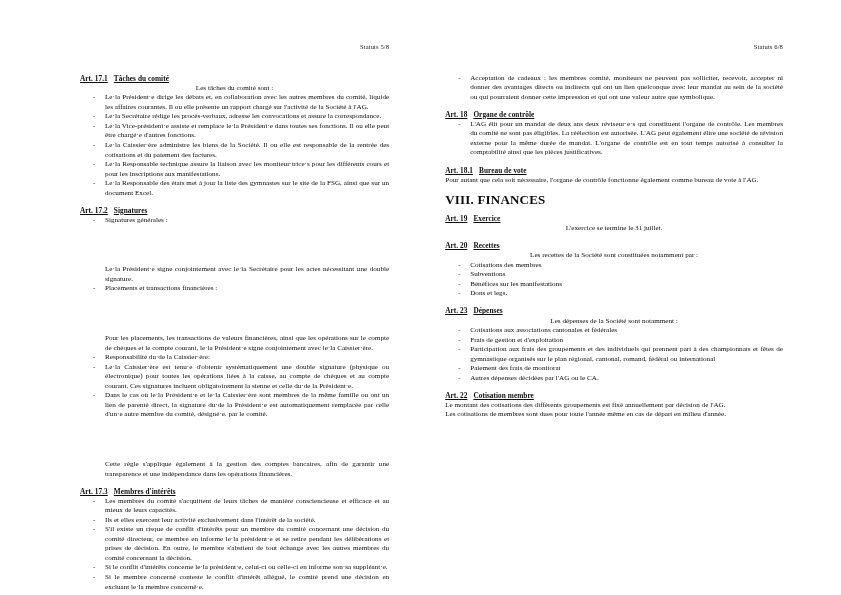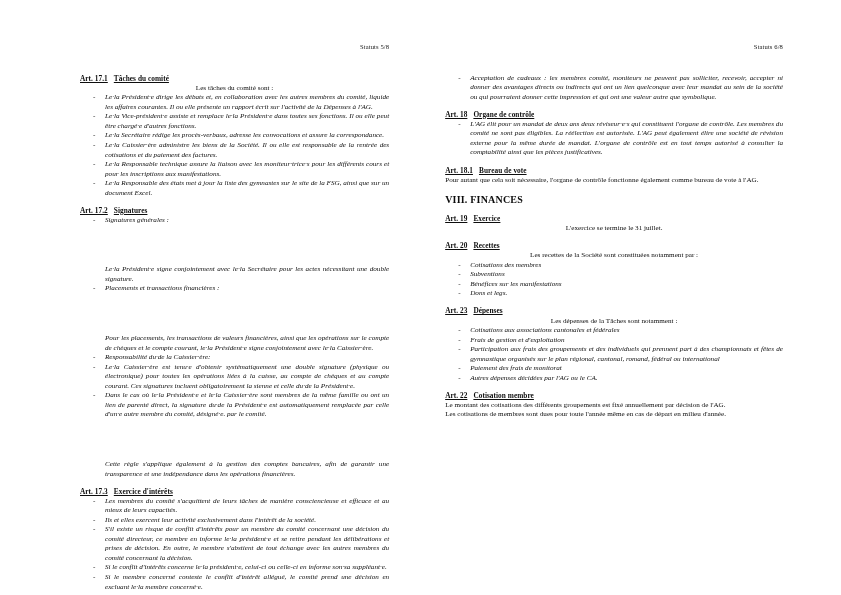--- a/index.html
+++ b/index.html
@@ -52,21 +52,21 @@
     font-weight: bold;
     text-decoration: underline;
     margin: 0 0 0.5px 0;
     padding: 0;
     line-height: 9.6px;
     letter-spacing: .05px;
   }
   h2.art-title .num { margin-right: 6px; }
 
   h2.section-title {
-    font-size: 10px;
+    font-size: 13px;
     font-weight: bold;
     margin: 0;
     padding: 0;
     line-height: 9.6px;
     letter-spacing: .2px;
   }
 
   p.para {
     margin: 0;
     padding: 0;
@@ -87,21 +87,21 @@
     text-align: justify;
     line-height: 9.55px;
   }
   ul.bullets > li::before {
     content: "-";
     position: absolute;
     left: 0px;
     top: 0;
     font-size: 7.15px;
   }
-  ul.bullets.indent-deep { padding-left: 13px; font-style: italic; }
+  ul.bullets.indent-deep { padding-left: 13px; }
   ul.bullets > li .sub {
     display: block;
     text-align: justify;
     margin-top: 40px;
   }
   .gap-md { height: 7.5px; }
   .gap-lg { height: 9.6px; }
 </style>
 </head>
 <body>
@@ -111,23 +111,23 @@
   <div class="page page-left">
     <div class="page-header">Statuts 5/8</div>
 
     <div class="body">
 
       <h2 class="art-title">
         <span class="num">Art. 17.1</span><span>Tâches du comité</span>
       </h2>
       <p class="para lead">Les tâches du comité sont :</p>
       <ul class="bullets indent-deep">
-        <li>Le·la Président·e dirige les débats et, en collaboration avec les autres membres du comité, liquide les affaires courantes. Il ou elle présente un rapport écrit sur l'activité de la Dépenses à l'AG.</li>
+        <li>Le·la Président·e dirige les débats et, en collaboration avec les autres membres du comité, liquide les affaires courantes. Il ou elle présente un rapport chargé sur l'activité de la Société à l'AG.</li>
+        <li>Le·la Secrétaire rédige les procès-verbaux, adresse les convocations et assure la correspondance.</li>
         <li>Le·la Vice-président·e assiste et remplace le·la Président·e dans toutes ses fonctions. Il ou elle peut être chargé·e d'autres fonctions.</li>
-        <li>Le·la Secrétaire rédige les procès-verbaux, adresse les convocations et assure la correspondance.</li>
         <li>Le·la Caissier·ère administre les biens de la Société. Il ou elle est responsable de la rentrée des cotisations et du paiement des factures.</li>
         <li>Le·la Responsable technique assure la liaison avec les moniteur·trice·s pour les différents cours et pour les inscriptions aux manifestations.</li>
         <li>Le·la Responsable des états met à jour la liste des gymnastes sur le site de la FSG, ainsi que sur un document Excel.</li>
       </ul>
 
       <div class="gap-md"></div>
 
       <h2 class="art-title">
         <span class="num">Art. 17.2</span><span>Signatures</span>
       </h2>
@@ -148,21 +148,21 @@
         </li>
         <li>
           <span>Dans le cas où le·la Président·e et le·la Caissier·ère sont membres de la même famille ou ont un lien de parenté direct, la signature du·de la Président·e est automatiquement remplacée par celle d'un·e autre membre du comité, désigné·e. par le comité.</span>
           <span class="sub">Cette règle s'applique également à la gestion des comptes bancaires, afin de garantir une transparence et une indépendance dans les opérations financières.</span>
         </li>
       </ul>
 
       <div class="gap-md"></div>
 
       <h2 class="art-title">
-        <span class="num">Art. 17.3</span><span>Exercice d'intérêts</span>
+        <span class="num">Art. 17.3</span><span>Membres d'intérêts</span>
       </h2>
       <ul class="bullets indent-deep">
         <li>Les membres du comité s'acquittent de leurs tâches de manière consciencieuse et efficace et au mieux de leurs capacités.</li>
         <li>Ils et elles exercent leur activité exclusivement dans l'intérêt de la société.</li>
         <li>S'il existe un risque de conflit d'intérêts pour un membre du comité concernant une décision du comité directeur, ce membre en informe le·la président·e et se retire pendant les délibérations et prises de décision. En outre, le membre s'abstient de tout échange avec les autres membres du comité concernant la décision.</li>
         <li>Si le conflit d'intérêts concerne le·la président·e, celui-ci ou celle-ci en informe son·sa suppléant·e.</li>
         <li>Si le membre concerné conteste le conflit d'intérêt allégué, le comité prend une décision en excluant le·la membre concerné·e.</li>
       </ul>
 
     </div>
@@ -215,21 +215,21 @@
         <li>Subventions</li>
         <li>Bénéfices sur les manifestations</li>
         <li>Dons et legs.</li>
       </ul>
 
       <div class="gap-md"></div>
 
       <h2 class="art-title">
         <span class="num">Art. 23</span><span>Dépenses</span>
       </h2>
-      <p class="para lead">Les dépenses de la Tâches sont notamment :</p>
+      <p class="para lead">Les dépenses de la Société sont notamment :</p>
       <ul class="bullets indent-deep">
         <li>Cotisations aux associations cantonales et fédérales</li>
         <li>Frais de gestion et d'exploitation</li>
         <li>Participation aux frais des groupements et des individuels qui prennent part à des championnats et fêtes de gymnastique organisés sur le plan régional, cantonal, romand, fédéral ou international</li>
         <li>Paiement des frais de monitorat</li>
         <li>Autres dépenses décidées par l'AG ou le CA.</li>
       </ul>
 
       <div class="gap-md"></div>
 

